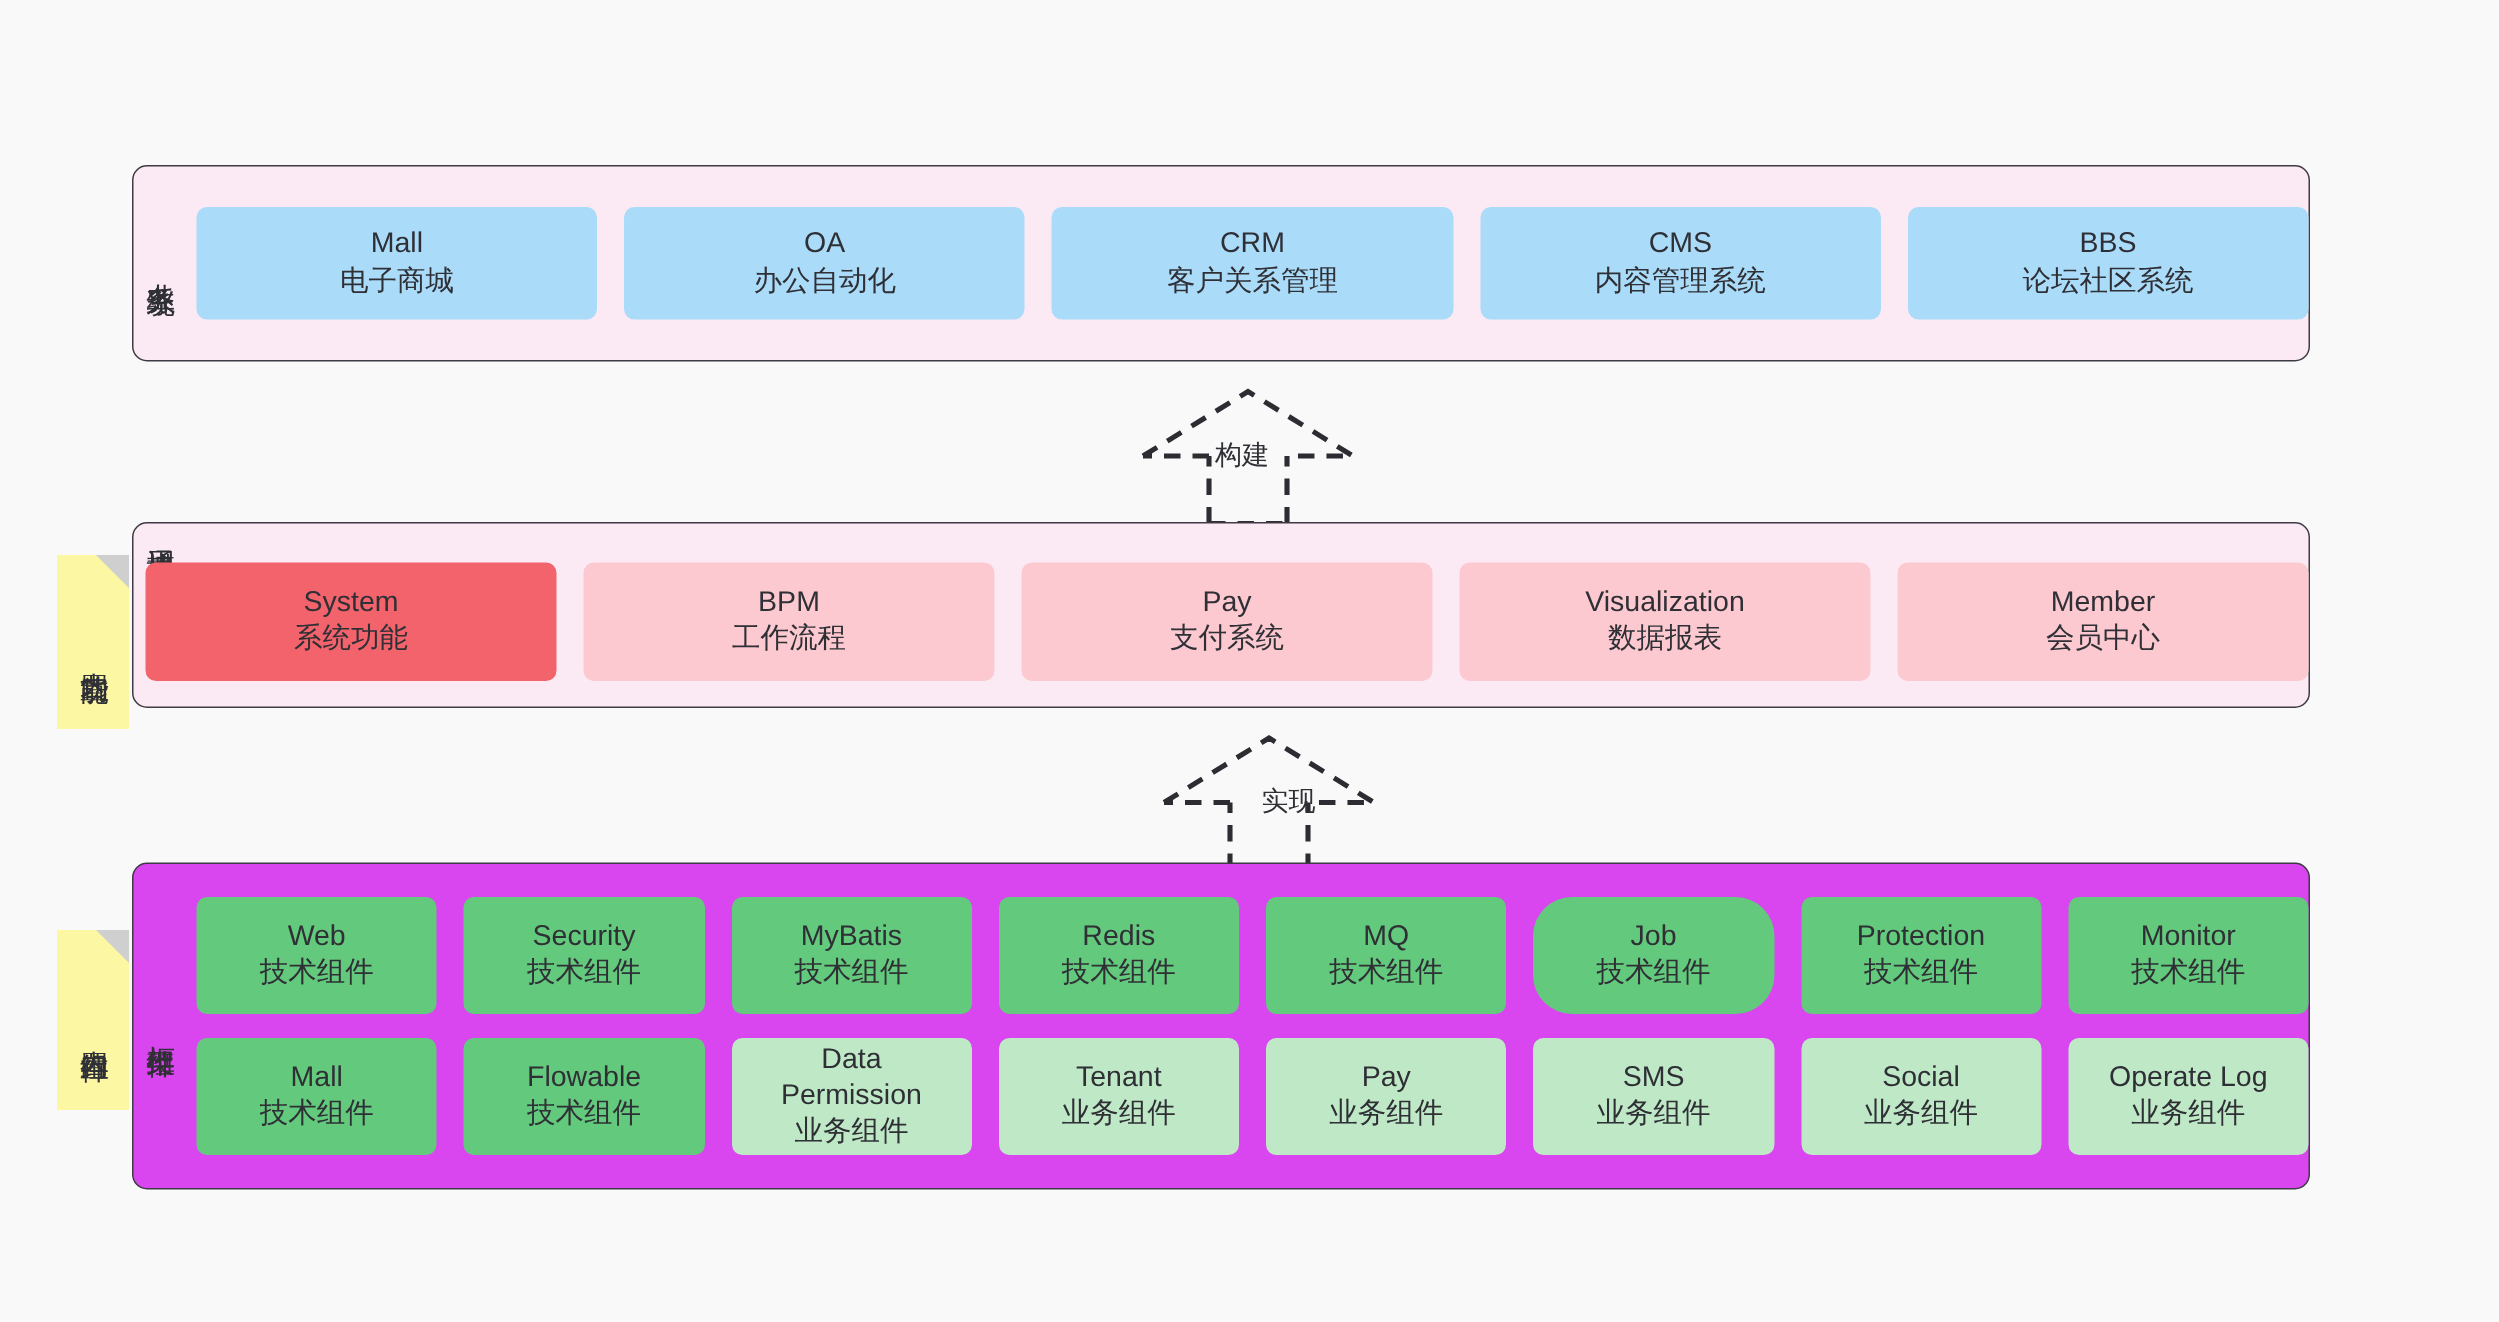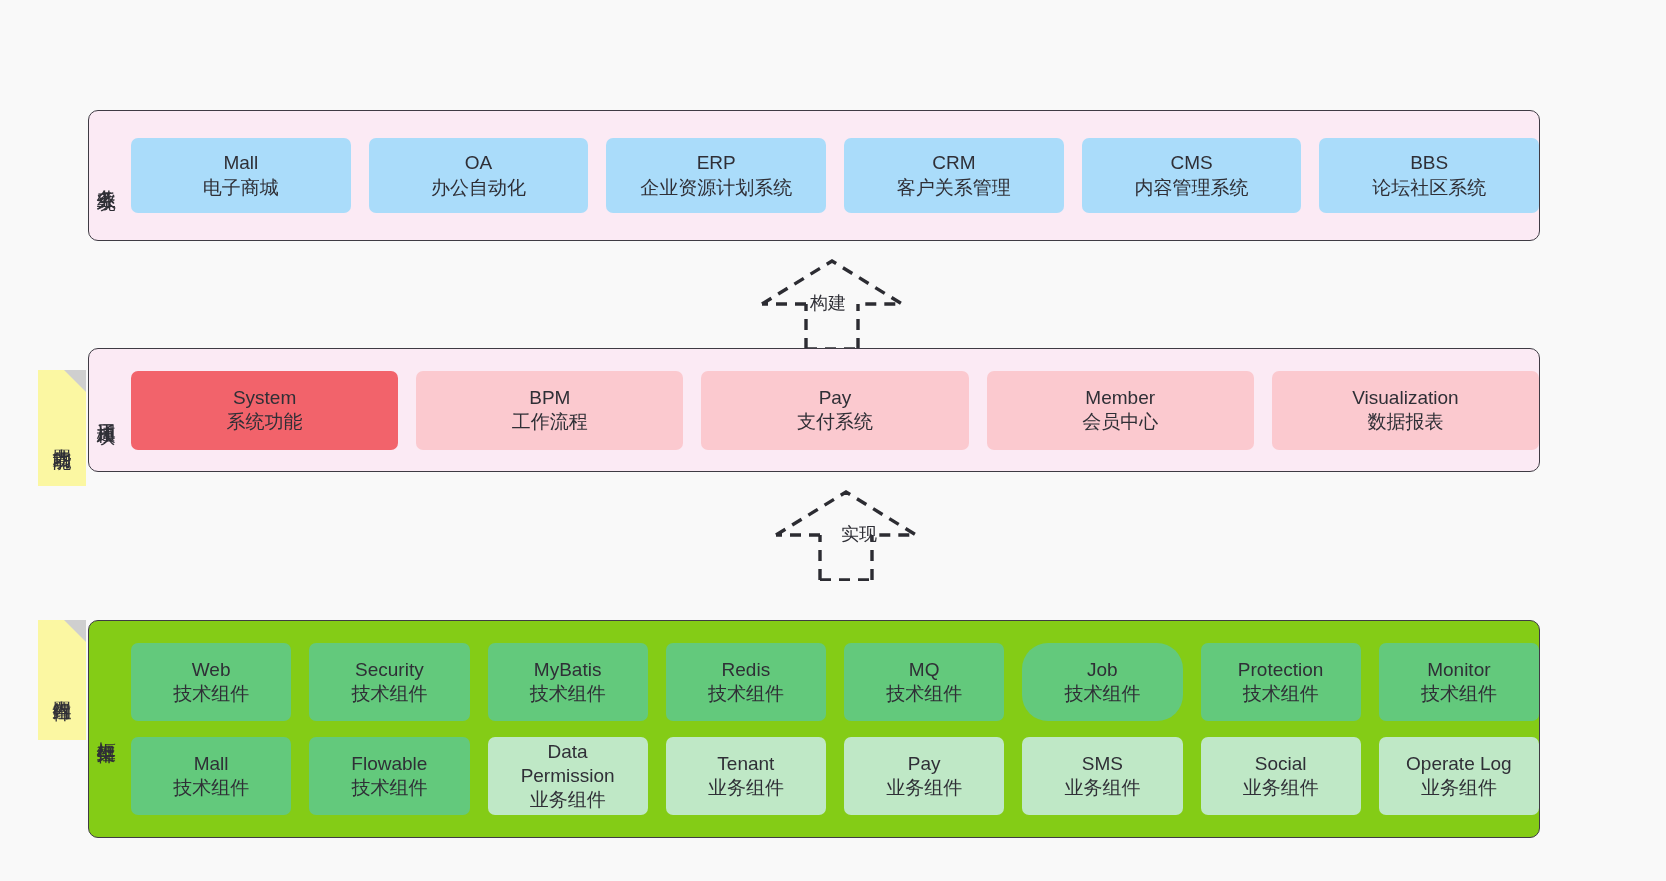--- a/index.html
+++ b/index.html
@@ -134,24 +134,20 @@
       <div class="row">
         <div class="cell" style="background: rgb(170, 220, 250);">
           <span class="t1">Mall</span>
           <span class="t2">电子商城</span>
         </div>
         <div class="cell" style="background: rgb(170, 220, 250);">
           <span class="t1">OA</span>
           <span class="t2">办公自动化</span>
         </div>
         <div class="cell" style="background: rgb(170, 220, 250);">
-          <span class="t1">ERP</span>
-          <span class="t2">企业资源计划系统</span>
-        </div>
-        <div class="cell" style="background: rgb(170, 220, 250);">
           <span class="t1">CRM</span>
           <span class="t2">客户关系管理</span>
         </div>
         <div class="cell" style="background: rgb(170, 220, 250);">
           <span class="t1">CMS</span>
           <span class="t2">内容管理系统</span>
         </div>
         <div class="cell" style="background: rgb(170, 220, 250);">
           <span class="t1">BBS</span>
           <span class="t2">论坛社区系统</span>
@@ -168,62 +164,62 @@
       <path d="M 10 46 L 80 3 L 150 46 L 106 46 M 54 46 L 10 46" fill="none" stroke="#2c2c32" stroke-width="3.4" stroke-dasharray="11,8" stroke-linejoin="miter" stroke-linecap="butt"></path>
     </svg>
     <div style="position:absolute; left:58px; top:36px; width:70px; font-size:18px; color:#2f2f36; background:transparent; text-align:left; line-height:1;">构建</div>
   </div>
 
   <div class="note" id="note-common" style="background: rgb(251, 247, 162);">
     <span class="fold" style="border-top-color: rgb(207, 207, 207);"></span>
     <span>内置功能</span>
   </div>
 
-  <div class="layer" id="layer-common" style="background: rgb(251, 234, 244); border-color: rgb(63, 59, 68);">
+  <div class="layer" id="layer-common" style="background: rgb(251, 234, 244); border-color: rgb(63, 59, 68); flex-direction: column;">
     <div class="layer-title">通用模块</div>
     <div class="layer-body">
       <div class="row">
         <div class="cell" style="background: rgb(242, 99, 107);">
           <span class="t1">System</span>
           <span class="t2">系统功能</span>
         </div>
         <div class="cell" style="background: rgb(251, 201, 207);">
           <span class="t1">BPM</span>
           <span class="t2">工作流程</span>
         </div>
         <div class="cell" style="background: rgb(251, 201, 207);">
           <span class="t1">Pay</span>
           <span class="t2">支付系统</span>
         </div>
         <div class="cell" style="background: rgb(251, 201, 207);">
+          <span class="t1">Visualization</span>
+          <span class="t2">数据报表</span>
+        </div>
+        <div class="cell" style="background: rgb(251, 201, 207);">
           <span class="t1">Member</span>
           <span class="t2">会员中心</span>
-        </div>
-        <div class="cell" style="background: rgb(251, 201, 207);">
-          <span class="t1">Visualization</span>
-          <span class="t2">数据报表</span>
         </div>
       </div>
     </div>
   </div>
 
   <div class="connector" id="conn-implement" style="left:766px; top:489px; width:160px; height:92px;">
     <svg width="160" height="92" viewBox="0 0 160 92" xmlns="http://www.w3.org/2000/svg">
       <path d="M 54 91 L 54 46 M 106 91 L 106 46 M 54 91 L 106 91" fill="none" stroke="#2c2c32" stroke-width="3.4" stroke-dasharray="11,8" stroke-linecap="butt"></path>
       <path d="M 10 46 L 80 3 L 150 46 L 106 46 M 54 46 L 10 46" fill="none" stroke="#2c2c32" stroke-width="3.4" stroke-dasharray="11,8" stroke-linejoin="miter" stroke-linecap="butt"></path>
     </svg>
     <div style="position:absolute; left:58px; top:36px; width:70px; font-size:18px; color:#2f2f36; background:transparent; text-align:center; line-height:1;">实现</div>
   </div>
 
   <div class="note" id="note-framework" style="background: rgb(251, 247, 162);">
     <span class="fold" style="border-top-color: rgb(207, 207, 207);"></span>
     <span>内置组件</span>
   </div>
 
-  <div class="layer" id="layer-framework" style="background: #84cc16; border-color: rgb(63, 59, 68); margin-top: 45px;">
+  <div class="layer" id="layer-framework" style="background: #d946ef; border-color: rgb(63, 59, 68);">
     <div class="layer-title">框架组件</div>
     <div class="layer-body">
 
       <div class="row">
         <div class="cell" style="background: rgb(99, 201, 124);">
           <span class="t1">Web</span>
           <span class="t2">技术组件</span>
         </div>
         <div class="cell" style="background: rgb(99, 201, 124);">
           <span class="t1">Security</span>

